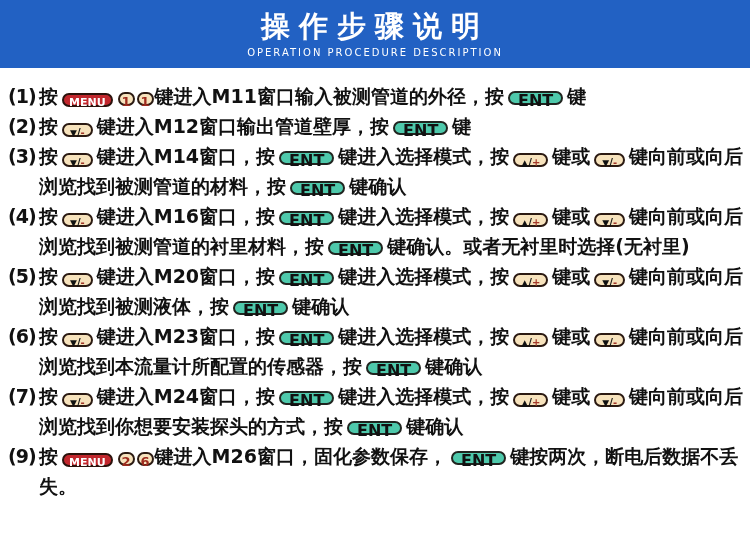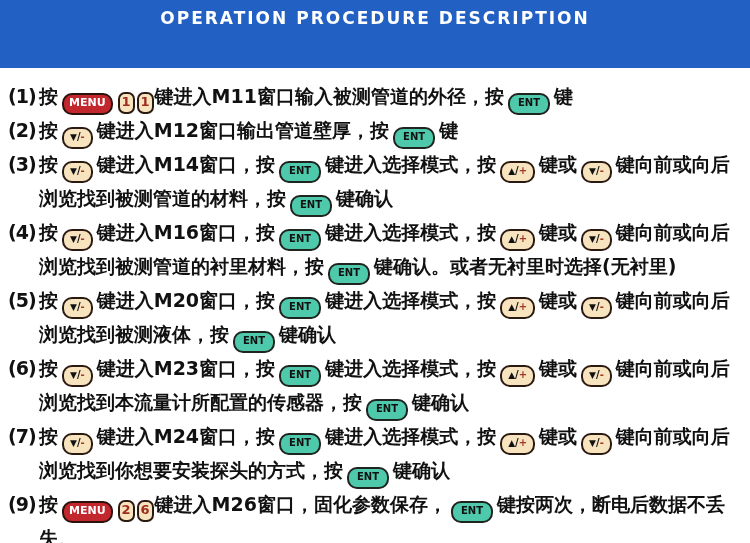--- a/index.html
+++ b/index.html
@@ -21,22 +21,22 @@
     box-sizing: border-box;
     padding-top: 9px;
   }
   .banner .title-zh {
     font-size: 29px;
     font-weight: bold;
     letter-spacing: 9px;
     line-height: 34px;
   }
   .banner .title-en {
-    font-size: 17px;
-    font-weight: bold;
+    font-size: 10px;
+    font-weight: normal;
     letter-spacing: 2px;
     line-height: 19px;
   }
   
   .steps {
     box-sizing: border-box;
     padding: 13px 4px 0 8px;
     color: #111111;
   }
   .step {
@@ -56,33 +56,33 @@
   
   .key {
     display: inline-block;
     box-sizing: border-box;
     border: 2px solid #2b1a12;
     font-weight: bold;
     text-align: center;
     vertical-align: -3px;
     margin: 0 4px;
     line-height: 15px;
-    height: 22px;
+    height: 14px;
     white-space: nowrap;
   }
   .key-menu {
     border-radius: 10px;
     padding: 0 5px;
     font-size: 11px;
     letter-spacing: 0;
   }
   .key-ent {
     border-radius: 10px;
     padding: 0 8px;
-    font-size: 10px;
+    font-size: 16px;
   }
   .key-arrow {
     border-radius: 10px;
     padding: 0 6px;
     font-size: 10px;
   }
   .key-arrow .tri { font-size: 9px; }
   .key-arrow .sign { }
   .key-digit {
     border-radius: 7px;
@@ -90,20 +90,21 @@
     width: 17px;
     font-size: 13px;
     margin: 0 1px;
   }
   .step-text { }
 </style>
 </head>
 <body>
 
 <header class="banner" style="background: rgb(34, 97, 195); color: rgb(255, 255, 255);">
+  <div class="title-zh">操作步骤说明</div>
   <div class="title-en">OPERATION PROCEDURE DESCRIPTION</div>
 </header>
 
 <main class="steps" id="steps">
     <p class="step"><span class="step-num">(1)</span><span class="step-text">按</span><span class="key key-menu" style="background: rgb(193, 39, 45); border-color: rgb(43, 18, 12); color: rgb(255, 255, 255);">MENU</span><span class="key key-digit" style="background: rgb(247, 227, 189); border-color: rgb(43, 26, 18); color: rgb(158, 43, 30);">1</span><span class="key key-digit" style="background: rgb(247, 227, 189); border-color: rgb(43, 26, 18); color: rgb(158, 43, 30);">1</span><span class="step-text">键进入M11窗口输入被测管道的外径，按</span><span class="key key-ent" style="background: rgb(78, 201, 171); border-color: rgb(32, 36, 31); color: rgb(17, 17, 17);">ENT</span><span class="step-text">键</span></p>
     <p class="step"><span class="step-num">(2)</span><span class="step-text">按</span><span class="key key-arrow" style="background: rgb(247, 227, 189); border-color: rgb(43, 26, 18); color: rgb(17, 17, 17);"><span class="tri">▼</span><span>/</span><span class="sign" style="color: rgb(163, 56, 42);">-</span></span><span class="step-text">键进入M12窗口输出管道壁厚，按</span><span class="key key-ent" style="background: rgb(78, 201, 171); border-color: rgb(32, 36, 31); color: rgb(17, 17, 17);">ENT</span><span class="step-text">键</span></p>
     <p class="step"><span class="step-num">(3)</span><span class="step-text">按</span><span class="key key-arrow" style="background: rgb(247, 227, 189); border-color: rgb(43, 26, 18); color: rgb(17, 17, 17);"><span class="tri">▼</span><span>/</span><span class="sign" style="color: rgb(163, 56, 42);">-</span></span><span class="step-text">键进入M14窗口，按</span><span class="key key-ent" style="background: rgb(78, 201, 171); border-color: rgb(32, 36, 31); color: rgb(17, 17, 17);">ENT</span><span class="step-text">键进入选择模式，按</span><span class="key key-arrow" style="background: rgb(247, 227, 189); border-color: rgb(43, 26, 18); color: rgb(17, 17, 17);"><span class="tri">▲</span><span>/</span><span class="sign" style="color: rgb(163, 56, 42);">+</span></span><span class="step-text">键或</span><span class="key key-arrow" style="background: rgb(247, 227, 189); border-color: rgb(43, 26, 18); color: rgb(17, 17, 17);"><span class="tri">▼</span><span>/</span><span class="sign" style="color: rgb(163, 56, 42);">-</span></span><span class="step-text">键向前或向后浏览找到被测管道的材料，按</span><span class="key key-ent" style="background: rgb(78, 201, 171); border-color: rgb(32, 36, 31); color: rgb(17, 17, 17);">ENT</span><span class="step-text">键确认</span></p>
     <p class="step"><span class="step-num">(4)</span><span class="step-text">按</span><span class="key key-arrow" style="background: rgb(247, 227, 189); border-color: rgb(43, 26, 18); color: rgb(17, 17, 17);"><span class="tri">▼</span><span>/</span><span class="sign" style="color: rgb(163, 56, 42);">-</span></span><span class="step-text">键进入M16窗口，按</span><span class="key key-ent" style="background: rgb(78, 201, 171); border-color: rgb(32, 36, 31); color: rgb(17, 17, 17);">ENT</span><span class="step-text">键进入选择模式，按</span><span class="key key-arrow" style="background: rgb(247, 227, 189); border-color: rgb(43, 26, 18); color: rgb(17, 17, 17);"><span class="tri">▲</span><span>/</span><span class="sign" style="color: rgb(163, 56, 42);">+</span></span><span class="step-text">键或</span><span class="key key-arrow" style="background: rgb(247, 227, 189); border-color: rgb(43, 26, 18); color: rgb(17, 17, 17);"><span class="tri">▼</span><span>/</span><span class="sign" style="color: rgb(163, 56, 42);">-</span></span><span class="step-text">键向前或向后浏览找到被测管道的衬里材料，按</span><span class="key key-ent" style="background: rgb(78, 201, 171); border-color: rgb(32, 36, 31); color: rgb(17, 17, 17);">ENT</span><span class="step-text">键确认。或者无衬里时选择(无衬里)</span></p>
     <p class="step"><span class="step-num">(5)</span><span class="step-text">按</span><span class="key key-arrow" style="background: rgb(247, 227, 189); border-color: rgb(43, 26, 18); color: rgb(17, 17, 17);"><span class="tri">▼</span><span>/</span><span class="sign" style="color: rgb(163, 56, 42);">-</span></span><span class="step-text">键进入M20窗口，按</span><span class="key key-ent" style="background: rgb(78, 201, 171); border-color: rgb(32, 36, 31); color: rgb(17, 17, 17);">ENT</span><span class="step-text">键进入选择模式，按</span><span class="key key-arrow" style="background: rgb(247, 227, 189); border-color: rgb(43, 26, 18); color: rgb(17, 17, 17);"><span class="tri">▲</span><span>/</span><span class="sign" style="color: rgb(163, 56, 42);">+</span></span><span class="step-text">键或</span><span class="key key-arrow" style="background: rgb(247, 227, 189); border-color: rgb(43, 26, 18); color: rgb(17, 17, 17);"><span class="tri">▼</span><span>/</span><span class="sign" style="color: rgb(163, 56, 42);">-</span></span><span class="step-text">键向前或向后浏览找到被测液体，按</span><span class="key key-ent" style="background: rgb(78, 201, 171); border-color: rgb(32, 36, 31); color: rgb(17, 17, 17);">ENT</span><span class="step-text">键确认</span></p>
     <p class="step"><span class="step-num">(6)</span><span class="step-text">按</span><span class="key key-arrow" style="background: rgb(247, 227, 189); border-color: rgb(43, 26, 18); color: rgb(17, 17, 17);"><span class="tri">▼</span><span>/</span><span class="sign" style="color: rgb(163, 56, 42);">-</span></span><span class="step-text">键进入M23窗口，按</span><span class="key key-ent" style="background: rgb(78, 201, 171); border-color: rgb(32, 36, 31); color: rgb(17, 17, 17);">ENT</span><span class="step-text">键进入选择模式，按</span><span class="key key-arrow" style="background: rgb(247, 227, 189); border-color: rgb(43, 26, 18); color: rgb(17, 17, 17);"><span class="tri">▲</span><span>/</span><span class="sign" style="color: rgb(163, 56, 42);">+</span></span><span class="step-text">键或</span><span class="key key-arrow" style="background: rgb(247, 227, 189); border-color: rgb(43, 26, 18); color: rgb(17, 17, 17);"><span class="tri">▼</span><span>/</span><span class="sign" style="color: rgb(163, 56, 42);">-</span></span><span class="step-text">键向前或向后浏览找到本流量计所配置的传感器，按</span><span class="key key-ent" style="background: rgb(78, 201, 171); border-color: rgb(32, 36, 31); color: rgb(17, 17, 17);">ENT</span><span class="step-text">键确认</span></p>

